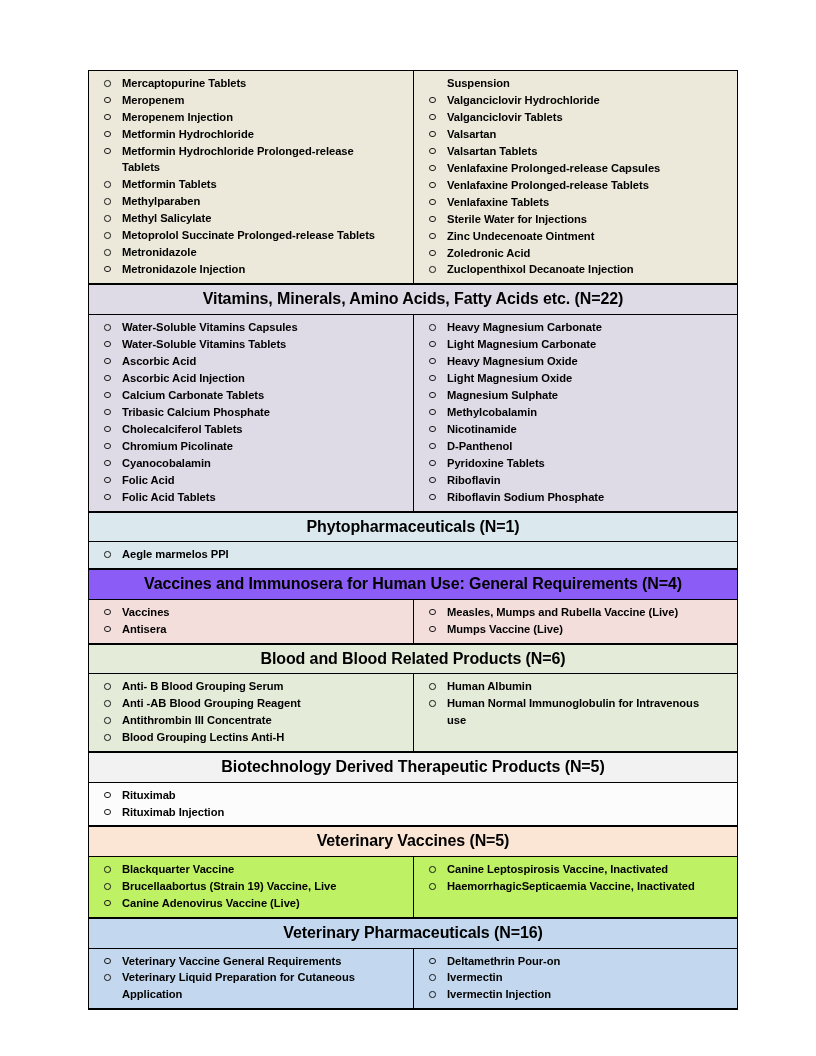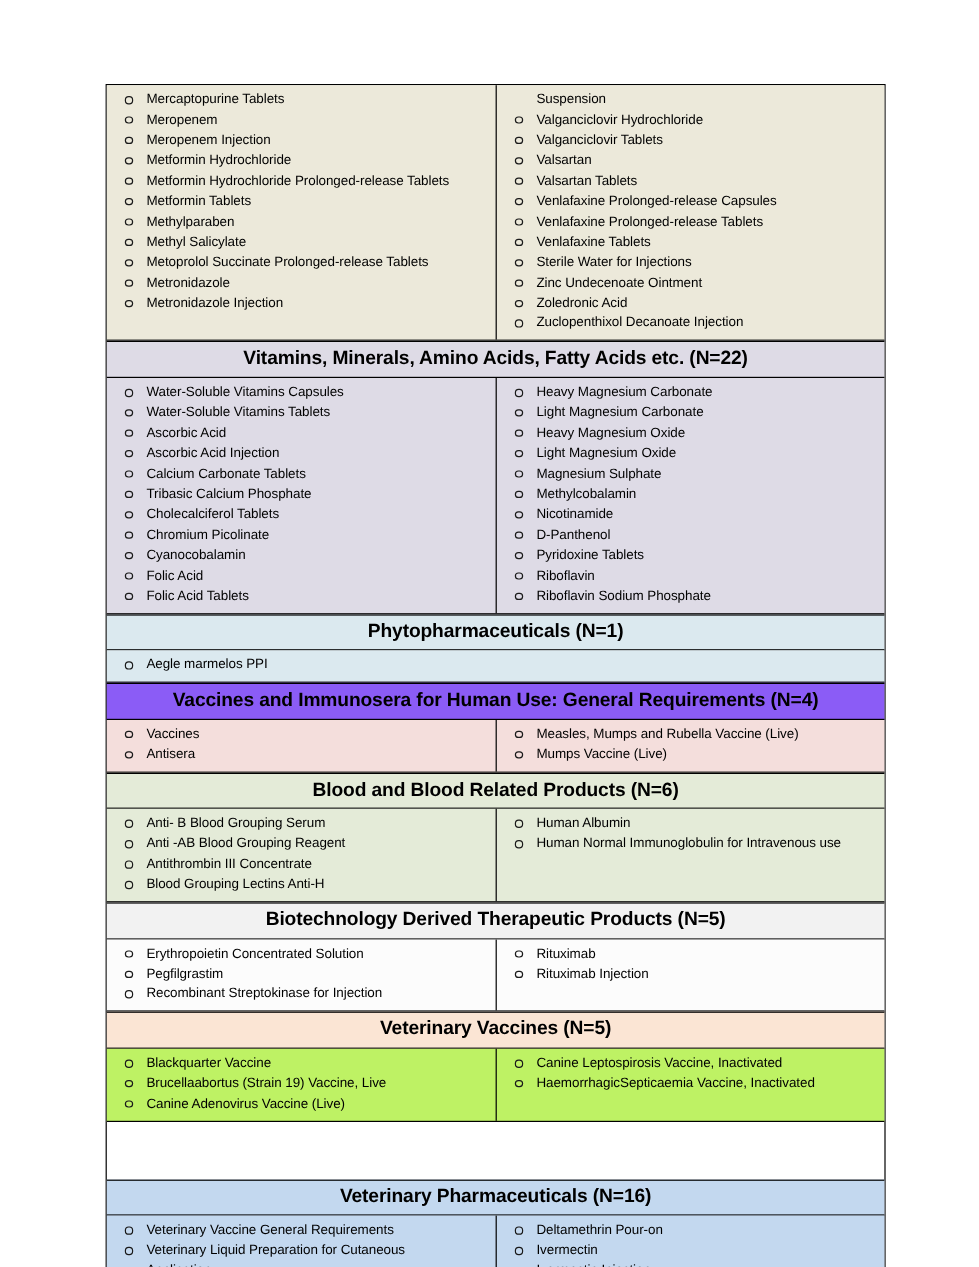--- a/index.html
+++ b/index.html
@@ -45,20 +45,21 @@
     letter-spacing: -0.1px;
   }
   .section-body {
     display: flex;
     align-items: stretch;
     border-bottom: 1px solid #000000;
   }
   .col {
     box-sizing: border-box;
     padding: 4px 17px 5px 5px;
+    font-weight: bold;
   }
   .col-left {
     width: 325px;
     border-right: 1px solid #000000;
   }
   .col-right {
     width: 323px;
   }
   .col-full {
     width: 590px;
@@ -94,21 +95,21 @@
   .tint-green    { background: #e4ebd8; }
   .tint-white    { background: #fcfcfc; }
   .tint-peach    { background: #bef264; }
   .tint-blue     { background: #c3d8ef; }
   .hdr-lav       { background: #dedbe6; }
   .hdr-cyan      { background: #dbe9ef; }
   .hdr-pink      { background: #8b5cf6; }
   .hdr-green     { background: #e4ebd8; }
   .hdr-white     { background: #f2f2f2; }
   .hdr-peach     { background: #fbe5d4; }
-  .hdr-blue      { background: #c3d8ef; margin-top: 48px; }
+  .hdr-blue      { background: #c3d8ef; }
 </style>
 </head>
 <body>
 
 <div class="page">
   <div class="doc-table" id="doc-table">
 
   <div class="section">
         <div class="section-body tint-beige">
           <div class="col col-left">
@@ -221,27 +222,20 @@
             <ul class="items">
               <li><span class="bullet"></span><span>Human Albumin</span></li>
               <li><span class="bullet"></span><span>Human Normal Immunoglobulin for Intravenous use</span></li>
             </ul>
           </div>
         </div>
       </div>
       <div class="section">
         <div class="section-header hdr-white">Biotechnology Derived Therapeutic Products (N=5)</div>
         <div class="section-body tint-white">
-          <div class="col col-left">
-            <ul class="items">
-              <li><span class="bullet"></span><span>Erythropoietin Concentrated Solution</span></li>
-              <li><span class="bullet"></span><span>Pegfilgrastim</span></li>
-              <li><span class="bullet"></span><span>Recombinant Streptokinase for Injection</span></li>
-            </ul>
-          </div>
           <div class="col col-right">
             <ul class="items">
               <li><span class="bullet"></span><span>Rituximab</span></li>
               <li><span class="bullet"></span><span>Rituximab Injection</span></li>
             </ul>
           </div>
         </div>
       </div>
       <div class="section">
         <div class="section-header hdr-peach">Veterinary Vaccines (N=5)</div>

